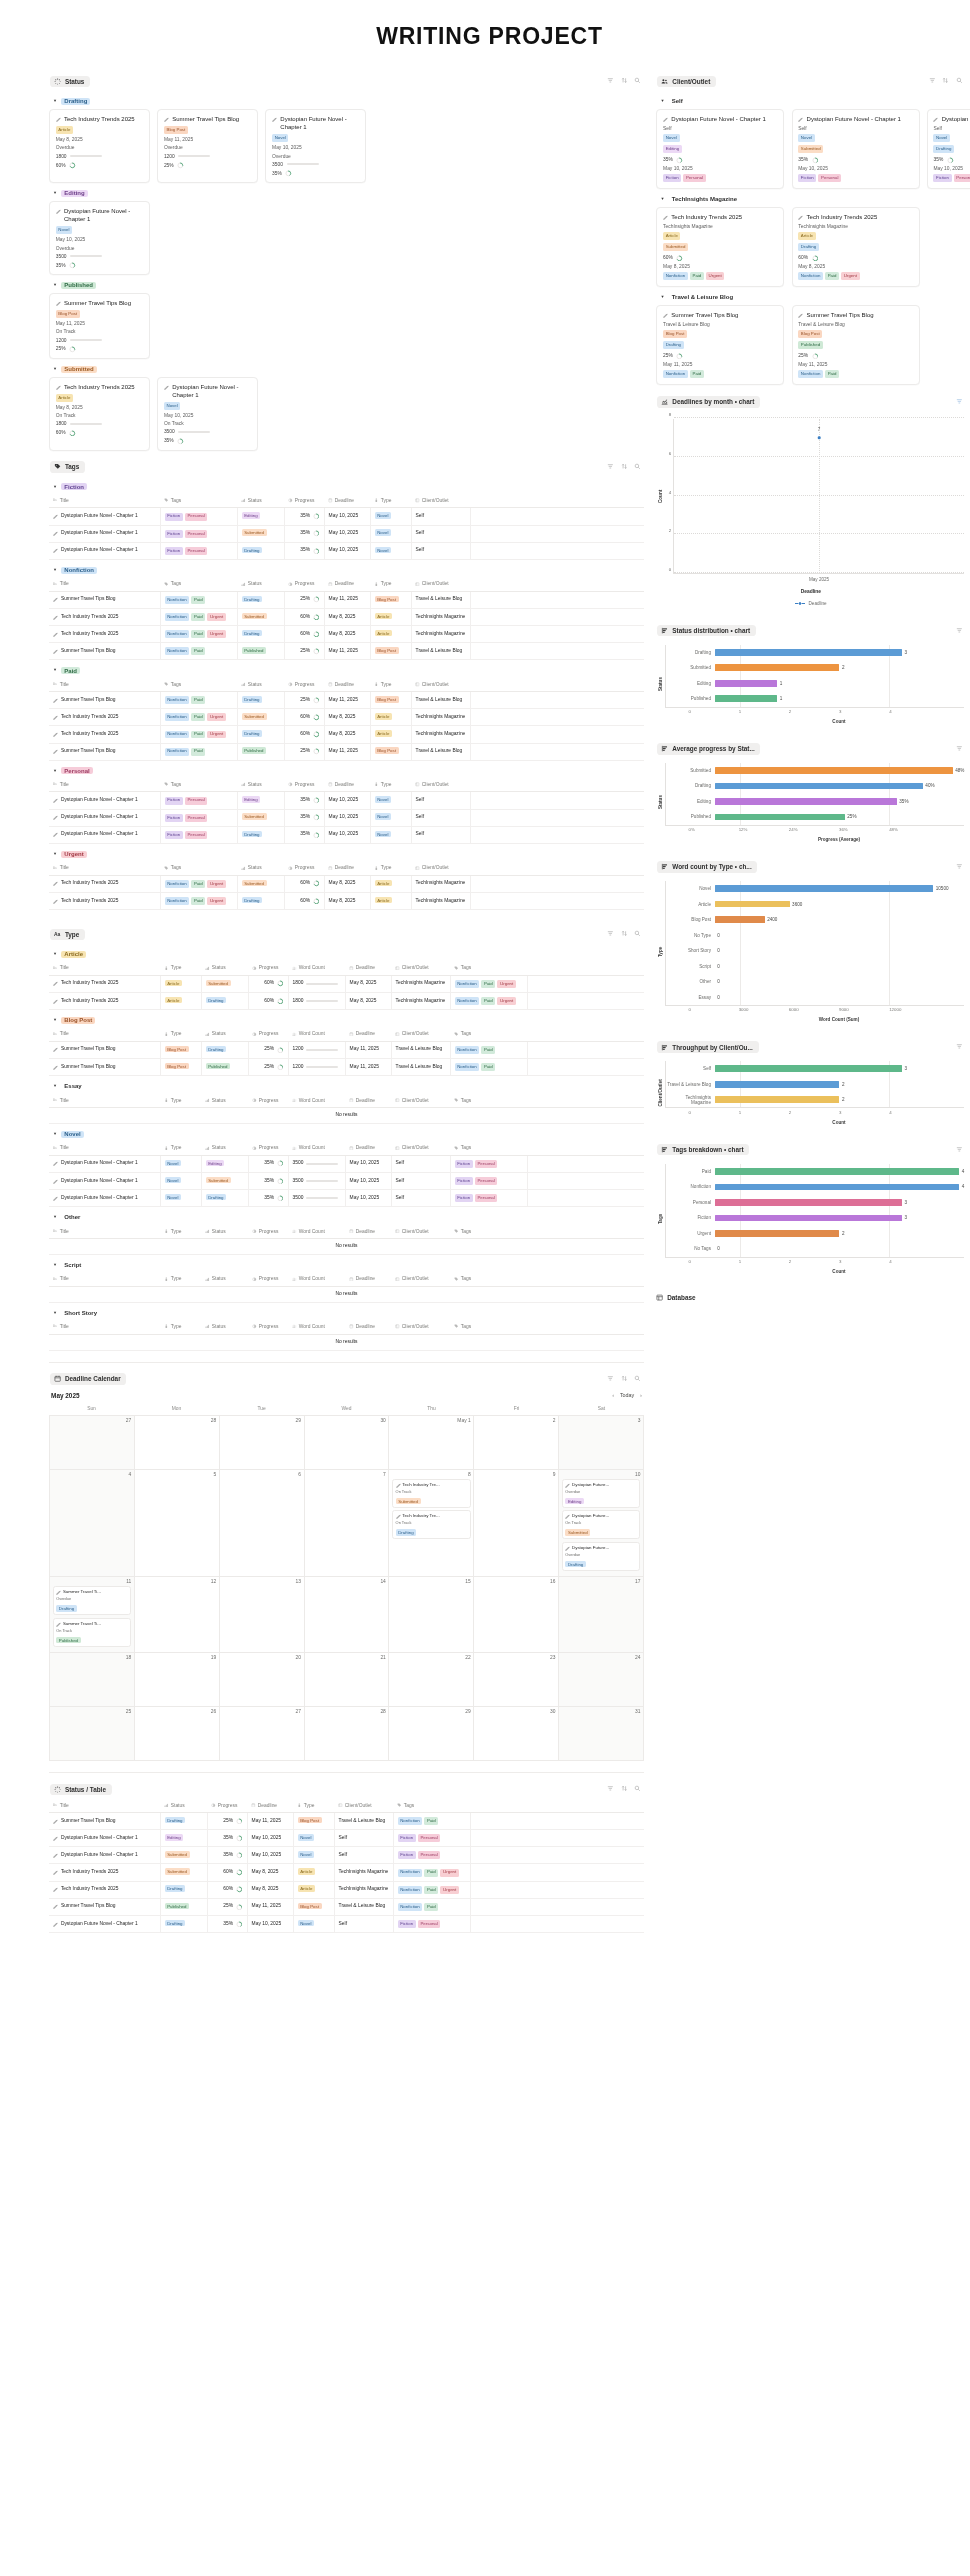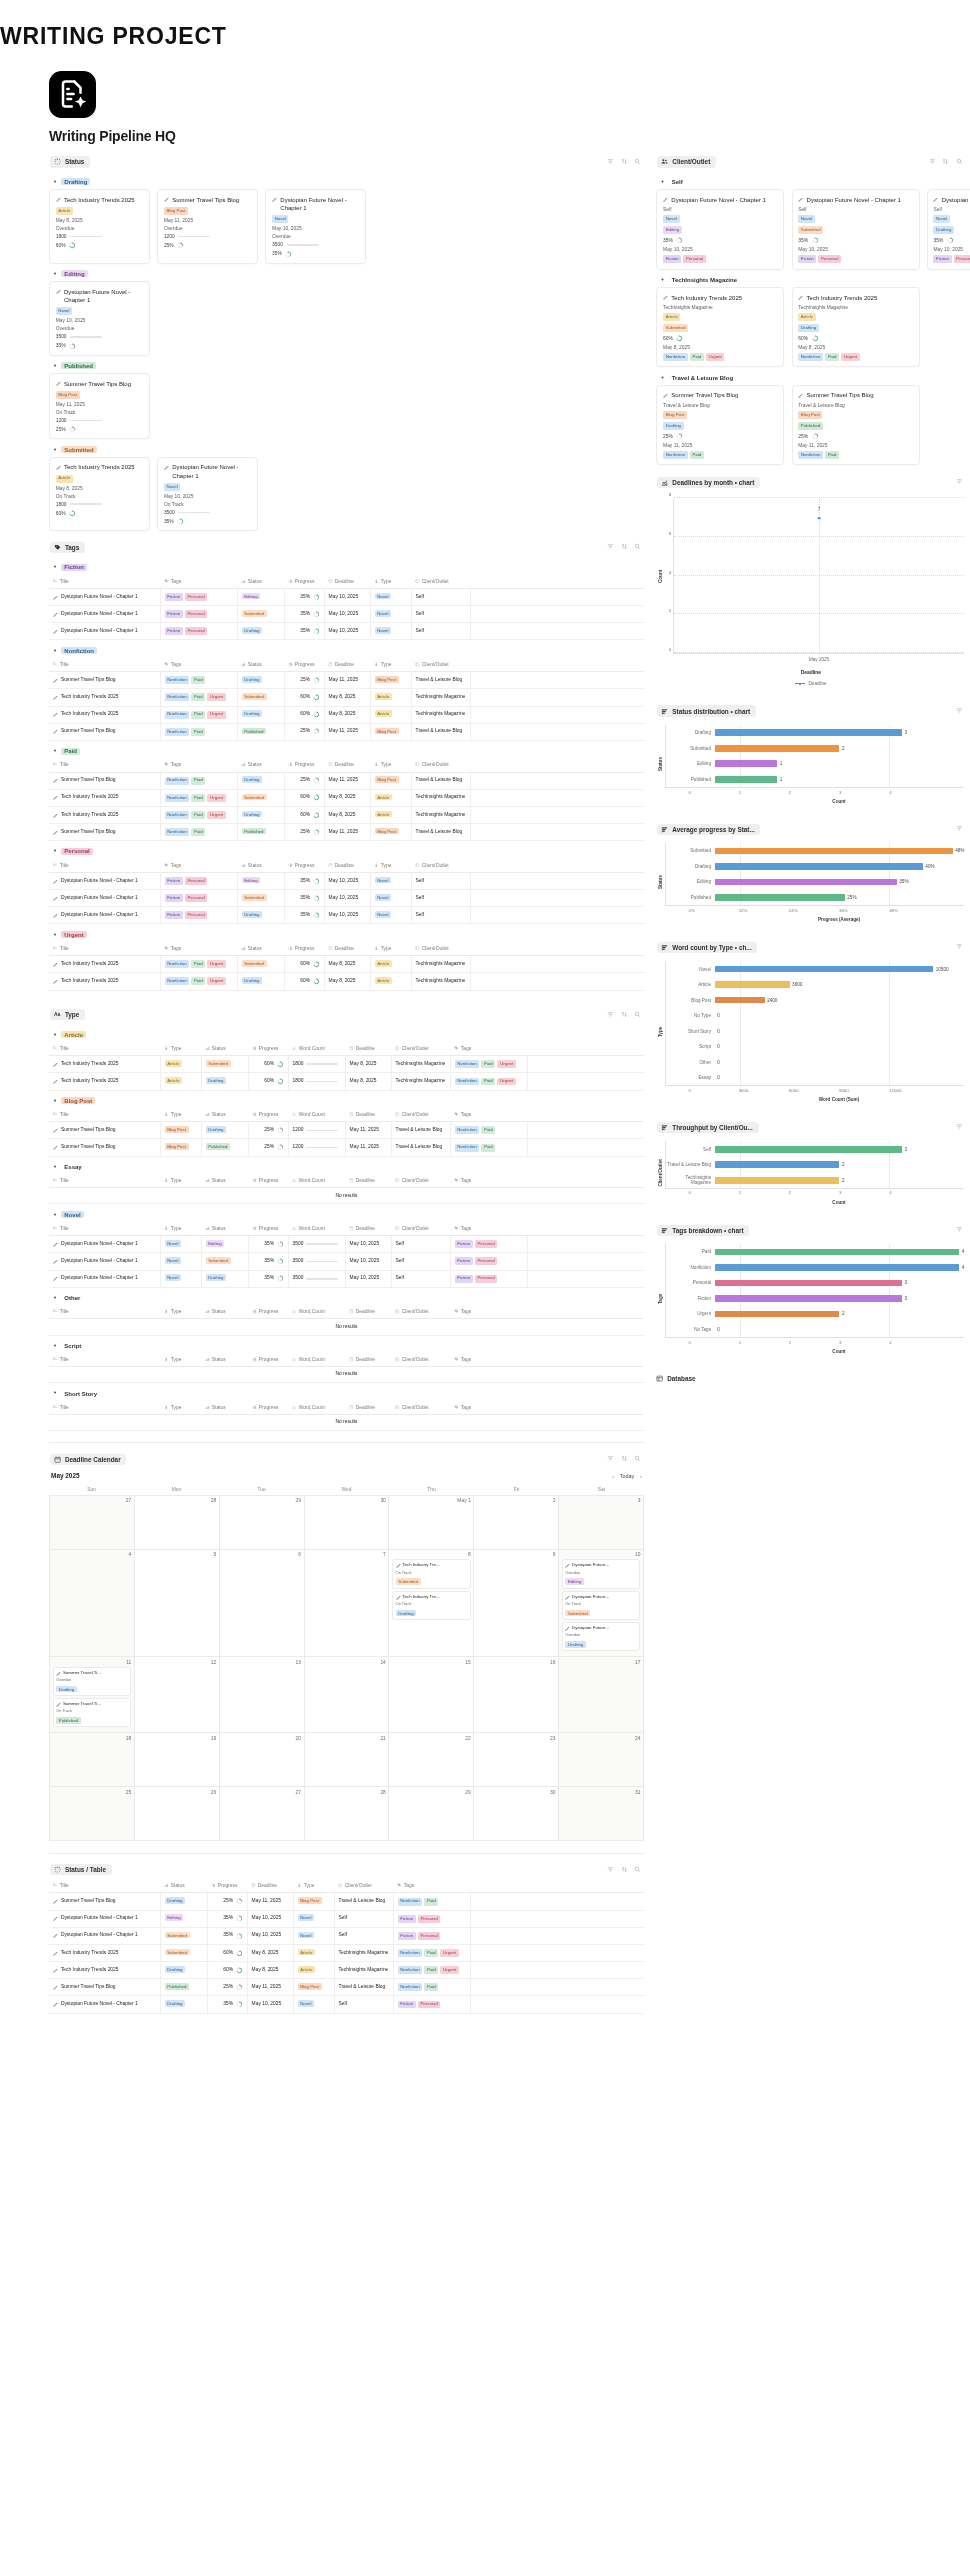--- a/index.html
+++ b/index.html
@@ -6,21 +6,21 @@
   html,body { background:#ffffff; }
   body {
     width:971px;
     font-family:"Liberation Sans", sans-serif;
     color:#232323;
     -webkit-font-smoothing:antialiased;
   }
   .page { width:971px; padding:0 0 31px 0; position:relative; }
 
   
-  .banner { padding:23px 0 13.4px 0; }
+  .banner { text-align:center; padding:23px 0 13.4px 0;margin-left:8px; }
   .banner h1 {
     font-size:23px; font-weight:800; letter-spacing:0.8px;
     color:#111; font-family:"Liberation Sans", sans-serif;
   }
   .title-block { padding:7.2px 0 0 49px; }
   .app-icon {
     width:47px; height:47px; border-radius:12.4px; background:#000;
     display:flex; align-items:center; justify-content:center;
   }
   .app-icon svg { width:30px; height:30px; }
@@ -142,33 +142,20 @@
 </style>
 </head>
 <body>
 
 <div class="page">
 
   <div class="banner">
     <h1>WRITING PROJECT</h1>
   </div>
 
-  <div class="title-block">
-    <div class="app-icon">
-      <svg viewBox="0 0 24 24" fill="none" stroke="#fff" stroke-width="2" stroke-linecap="round" stroke-linejoin="round">
-        <path d="M13 2H6a2 2 0 0 0-2 2v16a2 2 0 0 0 2 2h5"></path>
-        <path d="M13 2l5 5v4"></path>
-        <path d="M7.5 8h1"></path>
-          <path d="M7.5 12h5"></path>
-          <path d="M7.5 16h3"></path>
-        <path d="M18 14l1.6 2.9L22.5 18l-2.9 1.4L18 22.5l-1.4-3.1L13.5 18l3.1-1.1z" fill="#fff" stroke="none"></path>
-      </svg>
-    </div>
-    <div class="page-title">Writing Pipeline HQ</div>
-  </div>
 
   <div class="cols">
 
     <div class="col-left">
 
       <div class="blk">
         <div class="blk-head">
           <div class="blk-pill">
             <span class="gi">
               <svg viewBox="0 0 16 16" fill="#333">

